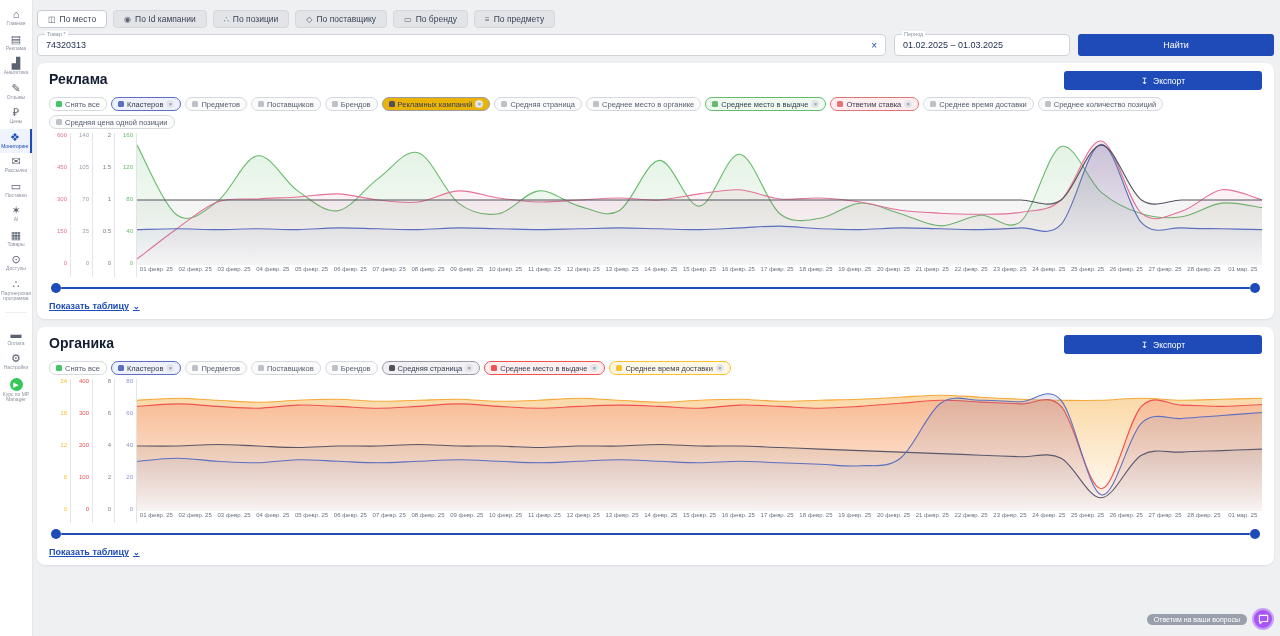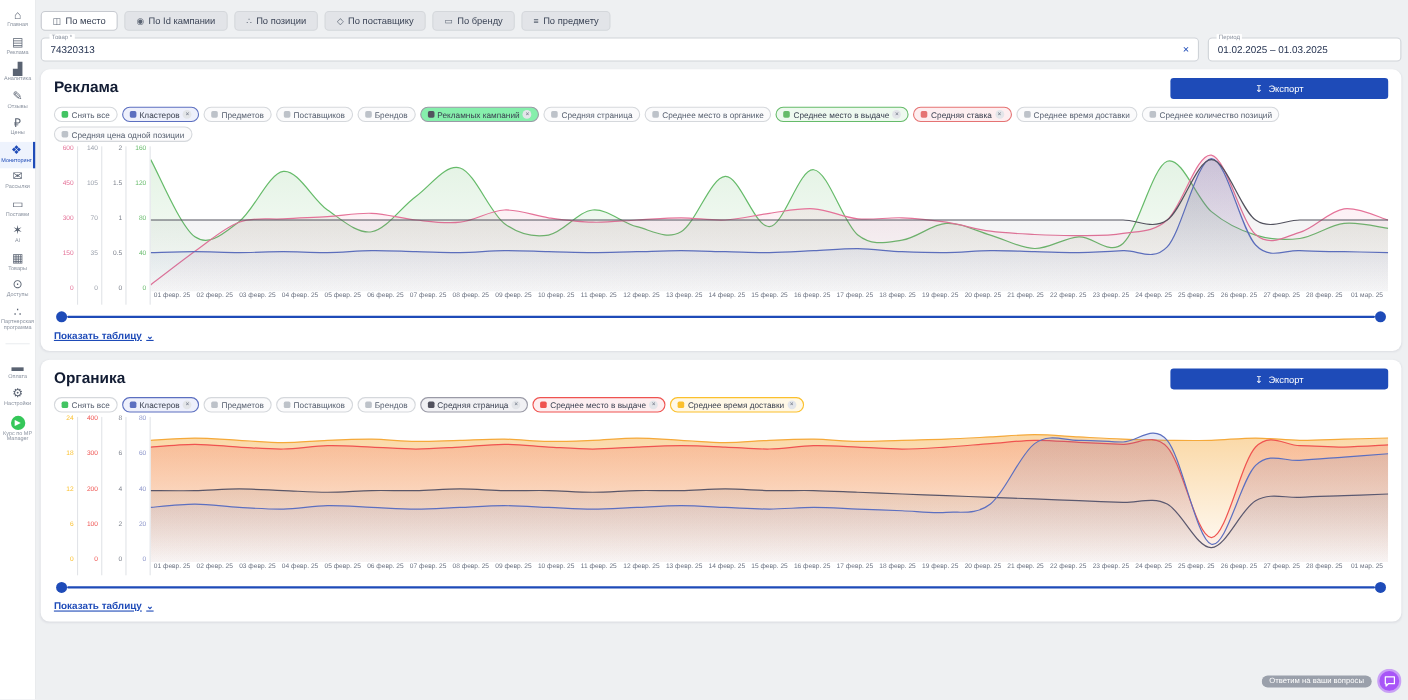--- a/index.html
+++ b/index.html
@@ -190,20 +190,21 @@
     <div class="search-row">
       <div class="field f-product">
         <span class="flabel">Товар *</span>
         <input value="74320313" style="">
         <span class="clear">×</span>
       </div>
       <div class="field f-period">
         <span class="flabel">Период</span>
         <input value="01.02.2025 – 01.03.2025" style="">
       </div>
+      <button class="btn-find">Найти</button>
     </div>
 
     <section class="card">
       <div class="card-head">
         <h2>Реклама</h2>
         <button class="btn-export">
           <span>↧</span>
           <span>Экспорт</span>
         </button>
       </div>
@@ -222,41 +223,41 @@
             <span>Предметов</span>
           </div>
           <div class="chip">
             <span class="sw" style="background: rgb(189, 194, 201);"></span>
             <span>Поставщиков</span>
           </div>
           <div class="chip">
             <span class="sw" style="background: rgb(189, 194, 201);"></span>
             <span>Брендов</span>
           </div>
-          <div class="chip" style="background: #86efac; border-color: rgb(154, 154, 166); color: rgb(58, 64, 80);">
+          <div class="chip" style="background: #eab308; border-color: rgb(154, 154, 166); color: rgb(58, 64, 80);">
             <span class="sw" style="background: rgb(82, 82, 94);"></span>
             <span>Рекламных кампаний</span>
             <span class="rm">×</span>
           </div>
           <div class="chip">
             <span class="sw" style="background: rgb(189, 194, 201);"></span>
             <span>Средняя страница</span>
           </div>
           <div class="chip">
             <span class="sw" style="background: rgb(189, 194, 201);"></span>
             <span>Среднее место в органике</span>
           </div>
           <div class="chip" style="background: rgb(238, 249, 239); border-color: rgb(102, 187, 106); color: rgb(58, 64, 80);">
             <span class="sw" style="background: rgb(102, 187, 106);"></span>
             <span>Среднее место в выдаче</span>
             <span class="rm">×</span>
           </div>
           <div class="chip" style="background: rgb(253, 238, 240); border-color: rgb(229, 115, 115); color: rgb(58, 64, 80);">
             <span class="sw" style="background: rgb(229, 115, 115);"></span>
-            <span>Средняя ставка</span>
+            <span>Ответим ставка</span>
             <span class="rm">×</span>
           </div>
           <div class="chip">
             <span class="sw" style="background: rgb(189, 194, 201);"></span>
             <span>Среднее время доставки</span>
           </div>
           <div class="chip">
             <span class="sw" style="background: rgb(189, 194, 201);"></span>
             <span>Среднее количество позиций</span>
           </div>

